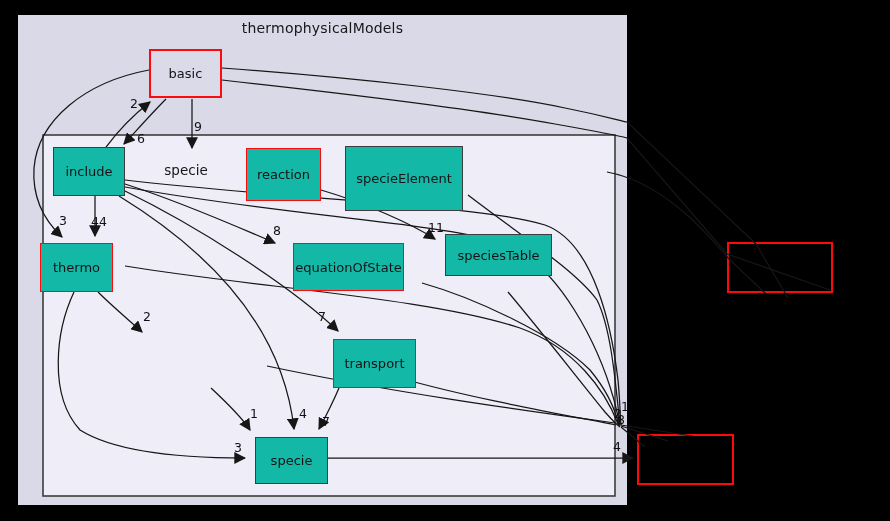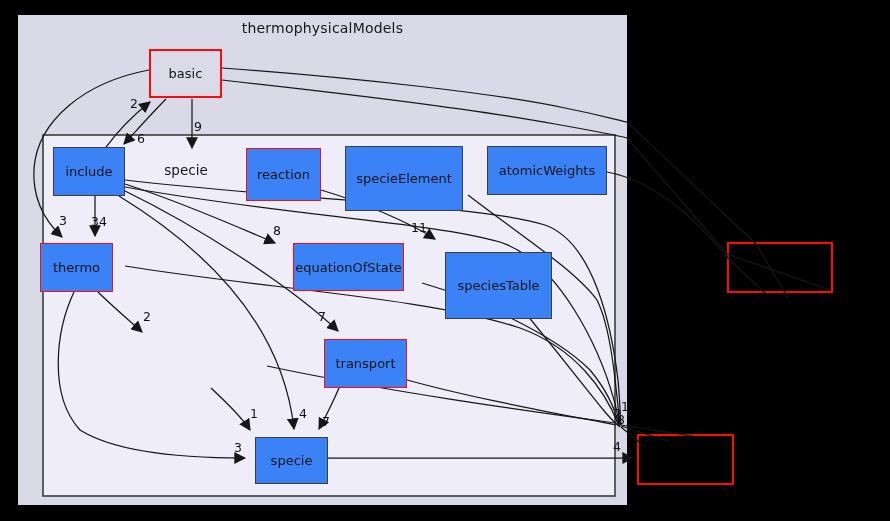--- a/index.html
+++ b/index.html
@@ -3,21 +3,21 @@
 <meta charset="utf-8">
 <style>
   html,body{margin:0;padding:0;background:#000;}
   #stage{position:relative;width:890px;height:521px;background:#000;overflow:hidden;
          font-family:"DejaVu Sans","Liberation Sans",sans-serif;}
   #graph-svg{position:absolute;left:0;top:0;}
   .titlebar{position:absolute;left:18px;top:20px;width:609px;text-align:center;
             font-size:14px;color:#16161a;letter-spacing:.2px;}
   .cluster-label{position:absolute;transform:translate(-50%,-50%);font-size:13.5px;color:#16161a;}
   .node{position:absolute;display:flex;align-items:center;justify-content:center;
-        background:#3b82f6;border:1.5px solid #3d3d3d;font-size:13px;color:#141418;
+        background:#14b8a6;border:1.5px solid #3d3d3d;font-size:13px;color:#141418;
         box-sizing:border-box;cursor:pointer;}
   .node.red{border-color:#fb0b0b;}
   .node.basic{background:#dadae8;border-width:2px;}
   .el{position:absolute;transform:translate(-50%,-50%);font-size:12.5px;color:#101014;
       line-height:1;pointer-events:none;}
 </style>
 </head>
 <body>
 
 <div id="stage">
@@ -75,46 +75,43 @@
     </div>
   <div class="node" style="left:53px;top:147px;width:72px;height:49px">
       <span>include</span>
     </div>
   <div class="node red" style="left:246px;top:148px;width:75px;height:53px">
       <span>reaction</span>
     </div>
   <div class="node" style="left:345px;top:146px;width:118px;height:65px">
       <span>specieElement</span>
     </div>
-  <div class="node" style="left:487px;top:146px;width:120px;height:49px">
-      <span>atomicWeights</span>
-    </div>
   <div class="node red" style="left:40px;top:243px;width:73px;height:49px">
       <span>thermo</span>
     </div>
   <div class="node red" style="left:293px;top:243px;width:111px;height:48px">
       <span>equationOfState</span>
     </div>
-  <div class="node" style="left:445px;top:252px;width:107px;height:67px">
+  <div class="node" style="left:445px;top:234px;width:107px;height:42px">
       <span>speciesTable</span>
     </div>
-  <div class="node red" style="left:324px;top:339px;width:83px;height:49px">
+  <div class="node red" style="left:333px;top:339px;width:83px;height:49px">
       <span>transport</span>
     </div>
   <div class="node" style="left:255px;top:437px;width:73px;height:47px">
       <span>specie</span>
     </div>
 
   <span class="el" style="left:134px;top:104px">2</span>
   <span class="el" style="left:141px;top:139px">6</span>
   <span class="el" style="left:198px;top:127px">9</span>
   <span class="el" style="left:63px;top:221px">3</span>
-  <span class="el" style="left:99px;top:222px">34</span>
+  <span class="el" style="left:99px;top:222px">44</span>
   <span class="el" style="left:277px;top:231px">8</span>
-  <span class="el" style="left:419px;top:228px">11</span>
+  <span class="el" style="left:436px;top:228px">11</span>
   <span class="el" style="left:147px;top:317px">2</span>
   <span class="el" style="left:322px;top:317px">7</span>
   <span class="el" style="left:254px;top:414px">1</span>
   <span class="el" style="left:303px;top:414px">4</span>
   <span class="el" style="left:326px;top:422px">7</span>
   <span class="el" style="left:238px;top:448px">3</span>
   <span class="el" style="left:617px;top:447px">4</span>
   <span class="el" style="left:625px;top:407px">1</span>
   <span class="el" style="left:618px;top:414px">2</span>
   <span class="el" style="left:621px;top:420px">8</span>

